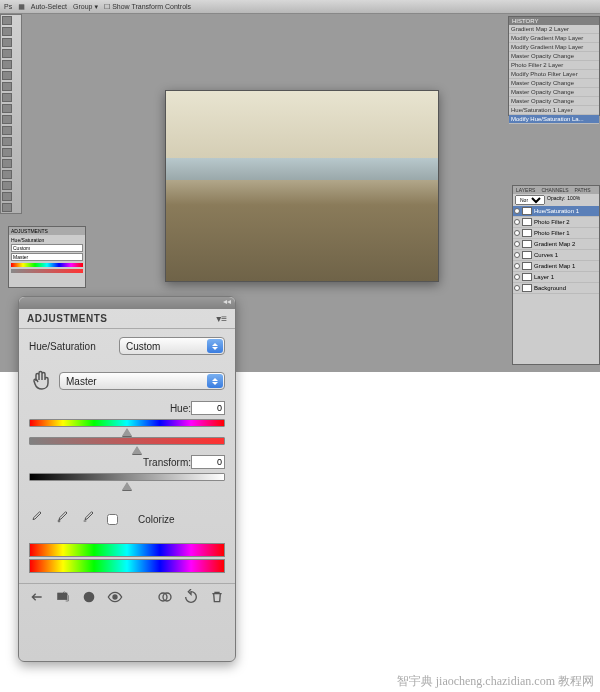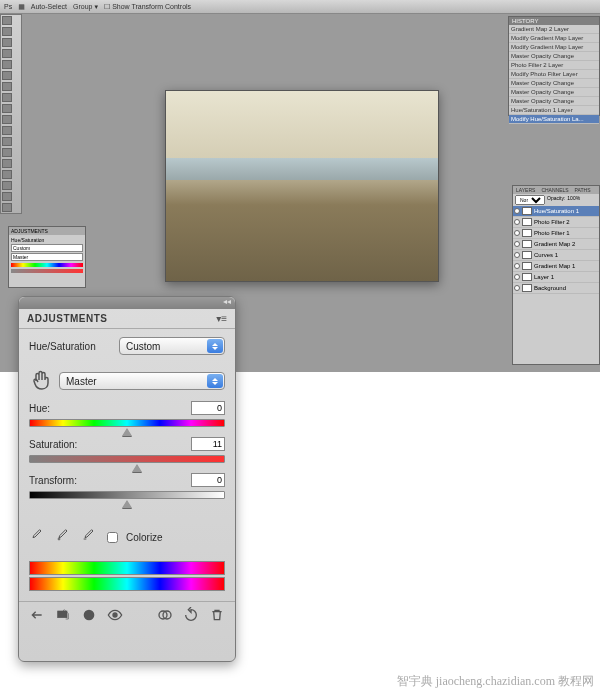--- a/index.html
+++ b/index.html
@@ -38,31 +38,31 @@
 .adj-panel .tab .menu { font-size: 10px; color:#555; }
 .adj-panel .body { padding: 8px 10px; }
 .adj-row { display:flex; align-items:center; margin-bottom: 8px; }
 .adj-label { font-size: 10px; color: #2a2a2a; width: 90px; }
 .mac-select { flex:1; height: 18px; background: linear-gradient(#fdfdfd,#e2e2e2); border: 1px solid #8a8a8a; border-radius: 4px; display:flex; align-items:center; padding: 0 6px; font-size: 10px; position:relative; color:#222; }
 .mac-select .arrows { position:absolute; right:1px; top:1px; bottom:1px; width:16px; background: linear-gradient(#7ab0f0,#3a7de0); border-radius: 3px; display:flex; flex-direction:column; align-items:center; justify-content:center; }
 .mac-select .arrows::before { content:""; border-left:3px solid transparent; border-right:3px solid transparent; border-bottom:3px solid #fff; margin-bottom:1px; }
 .mac-select .arrows::after { content:""; border-left:3px solid transparent; border-right:3px solid transparent; border-top:3px solid #fff; }
 .hand-icon { width: 24px; height: 24px; display:inline-flex; align-items:center; justify-content:center; font-size:14px; color:#444; margin-right:6px; }
 .slider-group { margin: 6px 0 10px; }
-.slider-header { display:flex; justify-content:space-between; align-items:center; margin-bottom:4px; }
+.slider-header { display:flex; justify-content:flex-end; align-items:center; margin-bottom:4px; }
 .slider-header .name { font-size: 10px; color:#2a2a2a; }
 .slider-header input { width: 34px; height: 14px; font-size:9px; text-align:right; padding:0 2px; border:1px solid #888; background:#fff; }
 .track { height: 8px; border: 1px solid #888; position:relative; border-radius:1px; }
 .track.hue { background: linear-gradient(90deg, #ff0000 0%, #ffff00 17%, #00ff00 33%, #00ffff 50%, #0000ff 67%, #ff00ff 83%, #ff0000 100%); }
 .track.sat { background: linear-gradient(90deg, #808080, #ff3030); }
 .track.light { background: linear-gradient(90deg, #000, #888, #fff); }
 .thumb-marker { position:absolute; top:8px; width:0; height:0; border-left:5px solid transparent; border-right:5px solid transparent; border-bottom:8px solid #999; transform: translateX(-5px); filter: drop-shadow(0 1px 0 #666); }
 .eyedroppers { display:flex; gap:10px; align-items:center; margin-top: 28px; margin-bottom: 14px; }
 .eyedroppers svg { width:16px; height:16px; }
-.colorize { display:flex; align-items:center; gap:8px; font-size:10px; color:#2a2a2a; }
+.colorize { display:flex; align-items:center; gap:20px; font-size:10px; color:#2a2a2a; }
 .colorize input { width:11px; height:11px; }
 .spectrum-strip { height: 14px; border:1px solid #888; background: linear-gradient(90deg, #ff0000 0%, #ffff00 17%, #00ff00 33%, #00ffff 50%, #0000ff 67%, #ff00ff 83%, #ff0000 100%); margin-bottom:2px; }
 .adj-footer { height: 26px; border-top: 1px solid #aaa; display:flex; align-items:center; justify-content:space-between; padding: 0 10px; }
 .adj-footer .grp { display:flex; gap:10px; }
 .adj-footer svg, .adj-footer .icon { width:16px; height:16px; color:#444; }
 .watermark { position:absolute; bottom:2px; right:6px; font-size:12px; color:#aaa; font-family: SimSun, serif; text-align: center; }
 </style>
 </head>
 <body>
 
@@ -215,24 +215,20 @@
       <div class="slider-header">
         <span class="name">Hue:</span>
         <input value="0" style="">
       </div>
       <div class="track hue">
         <div class="thumb-marker" id="hue-thumb" style="left: 50%;"></div>
       </div>
     </div>
 
     <div class="slider-group">
-      <div class="slider-header">
-        <span class="name">Saturation:</span>
-        <input value="11" style="">
-      </div>
       <div class="track sat">
         <div class="thumb-marker" id="sat-thumb" style="left: 55%;"></div>
       </div>
     </div>
 
     <div class="slider-group">
       <div class="slider-header">
         <span class="name">Transform:</span>
         <input value="0" style="">
       </div>

